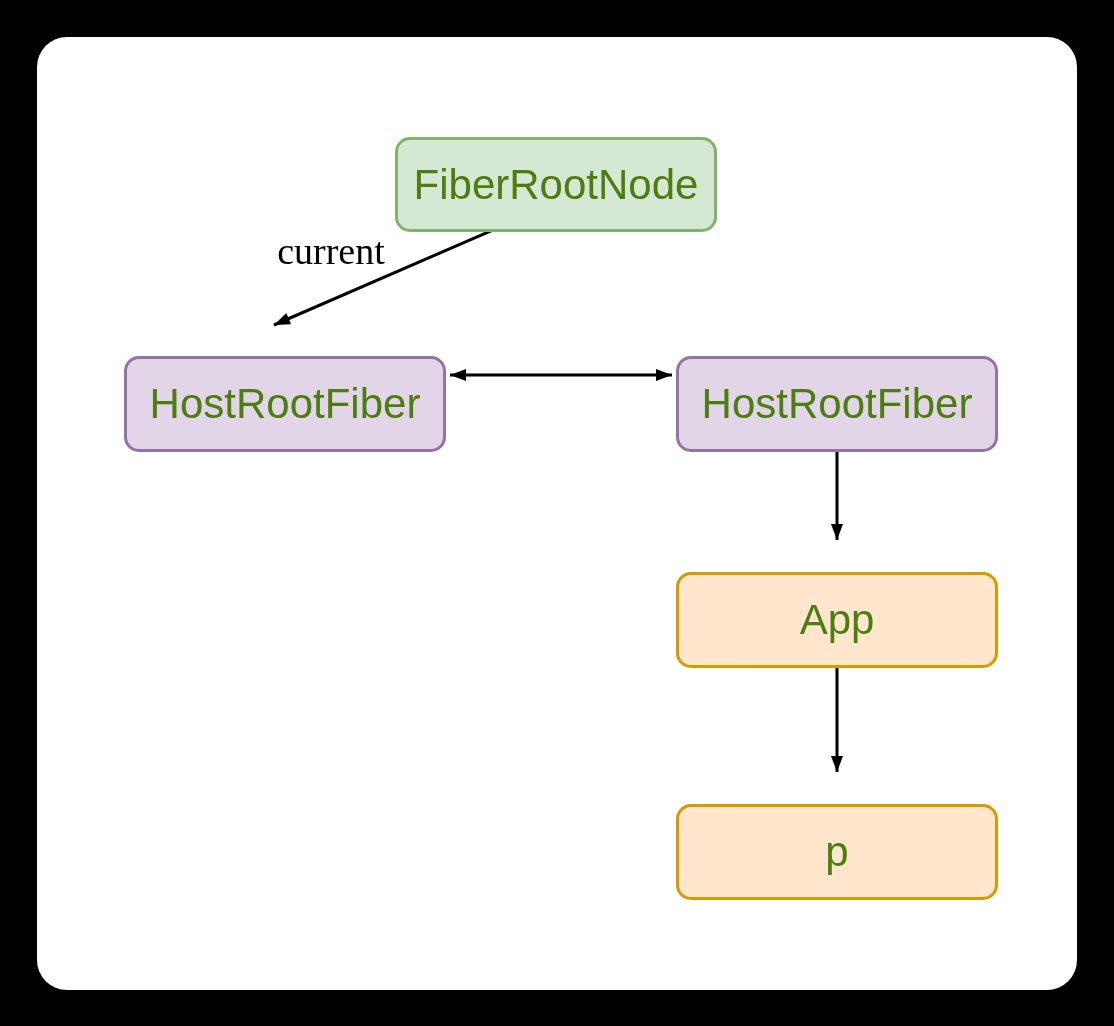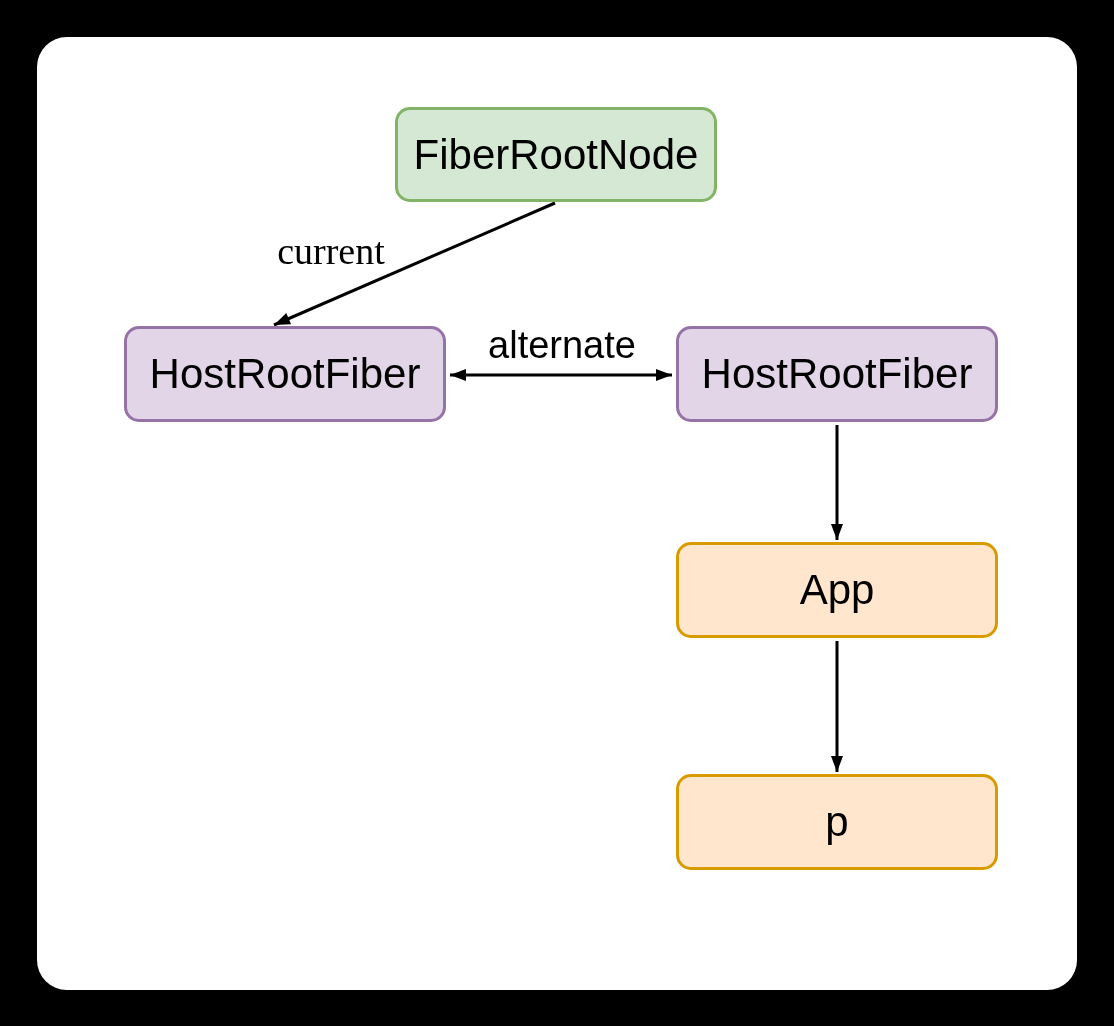--- a/index.html
+++ b/index.html
@@ -34,22 +34,23 @@
   .node {
     position: absolute;
     box-sizing: border-box;
     width: 322px;
     border: 3px solid #000;
     border-radius: 15px;
     display: flex;
     align-items: center;
     justify-content: center;
     font-size: 42px;
-    color: #000000;
+    color: #4d7c0f;
     white-space: nowrap;
+    margin-top: 30px;
   }
   .node-fiber-root   { left: 358px; top: 70px;  height: 95px; }
   .node-host-left    { left: 87px;  top: 289px; height: 96px; }
   .node-host-right   { left: 639px; top: 289px; height: 96px; }
   .node-app          { left: 639px; top: 505px; height: 96px; align-items: center; }
   .node-p            { left: 639px; top: 737px; height: 96px; }
   .edge-label {
     position: absolute;
     transform: translate(-50%, -50%);
     font-size: 38px;
@@ -96,15 +97,14 @@
   <div class="node node-app" style="background-color: rgb(255, 230, 204); border-color: rgb(215, 155, 0);">
     <span>App</span>
   </div>
 
   <div class="node node-p" style="background-color: rgb(255, 230, 204); border-color: rgb(215, 155, 0);">
     <span>p</span>
   </div>
 
   <div class="edge-label label-current">current</div>
 
-  <div class="edge-label label-alternate">alternate</div>
 
 </div>
 
 </body></html>

